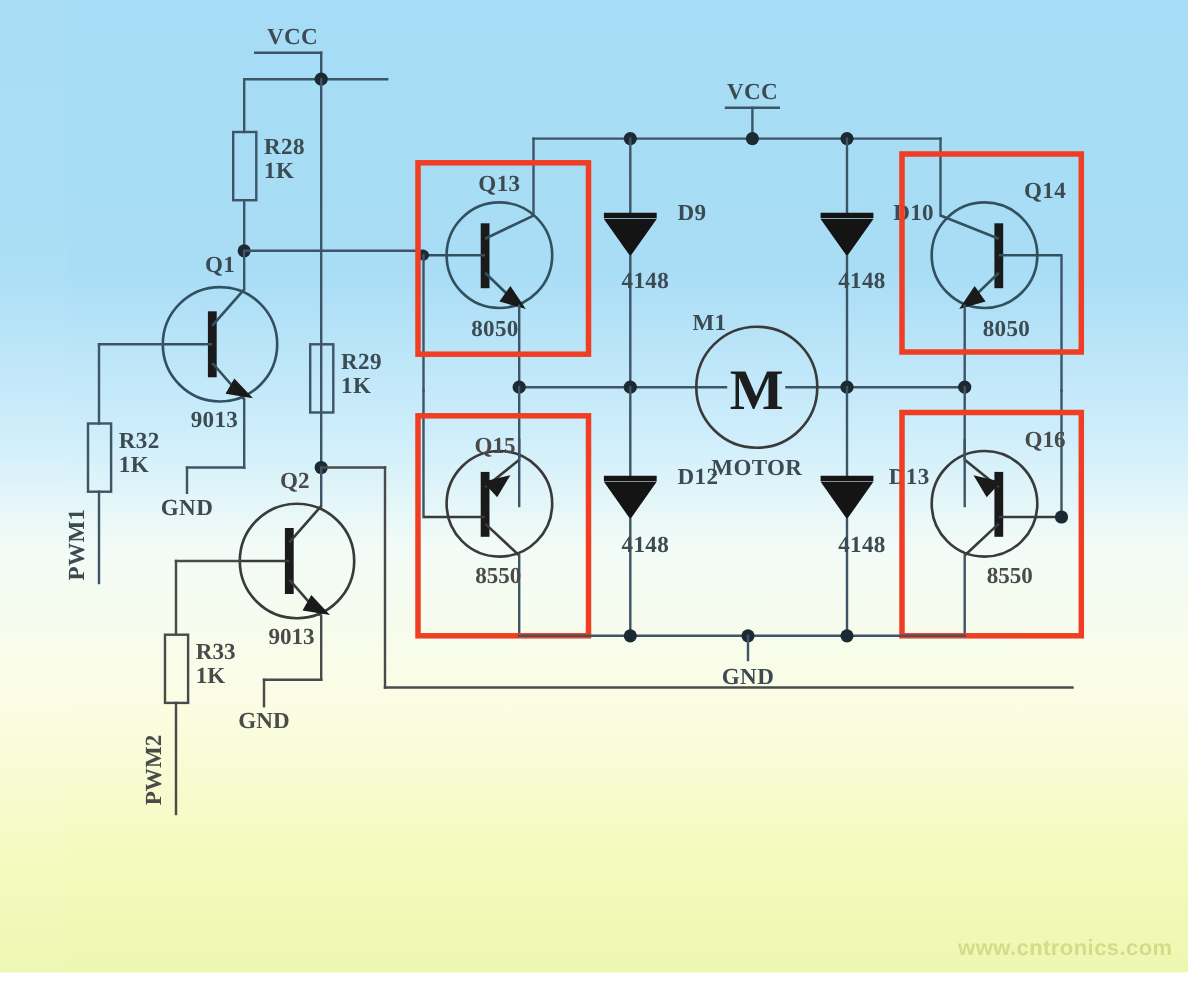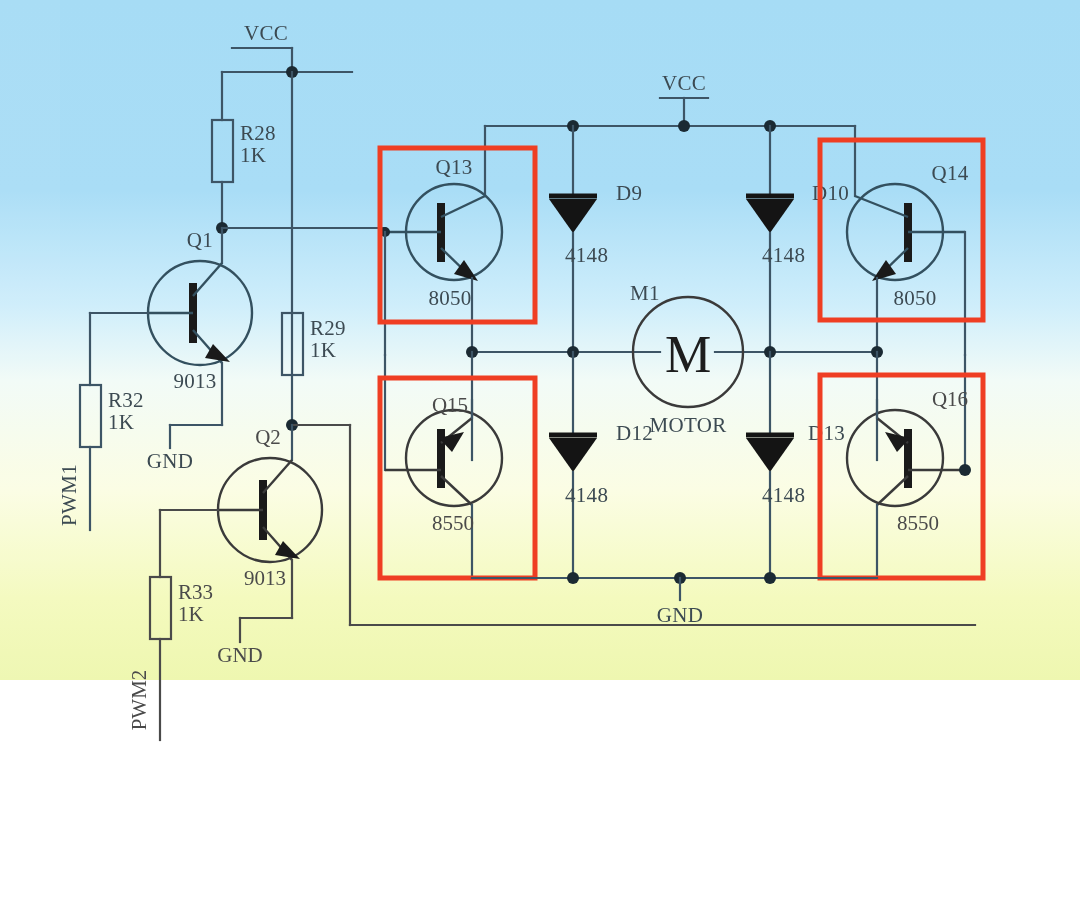--- a/index.html
+++ b/index.html
@@ -6,29 +6,30 @@
     margin: 0;
     padding: 0;
     width: 1080px;
     height: 904px;
     overflow: hidden;
     font-family: "Liberation Serif", serif;
   }
   #root {
     position: relative;
     width: 1080px;
-    height: 680px;
+    height: 884px;
     background: linear-gradient(to bottom,
         #a6dcf5 0%,
         #a9ddf6 28%,
         #cfeefb 45%,
         #f2fbf7 56%,
         #fbfde4 72%,
         #f4fabe 88%,
         #eef7b0 100%);
+    font-weight: bold;
   }
   
   #band {
     position: absolute;
     left: 0; top: 0;
     width: 60px; height: 904px;
     background: rgba(255,255,255,0.04);
     pointer-events: none;
   }
   #sheet {
@@ -352,13 +353,14 @@
       <line class="wire" x1="412" y1="578" x2="817" y2="578"></line>
       <circle class="node" cx="513" cy="578" r="6"></circle>
       <circle class="node" cx="710" cy="578" r="6"></circle>
       <circle class="node" cx="620" cy="578" r="6"></circle>
       <line class="wire" x1="620" y1="578" x2="620" y2="600"></line>
       <text class="lbl" x="620" y="622" text-anchor="middle">GND</text>
 
     </svg>
   </div>
 
+  <div id="watermark">www.cntronics.com</div>
 </div>
 
 </body></html>

